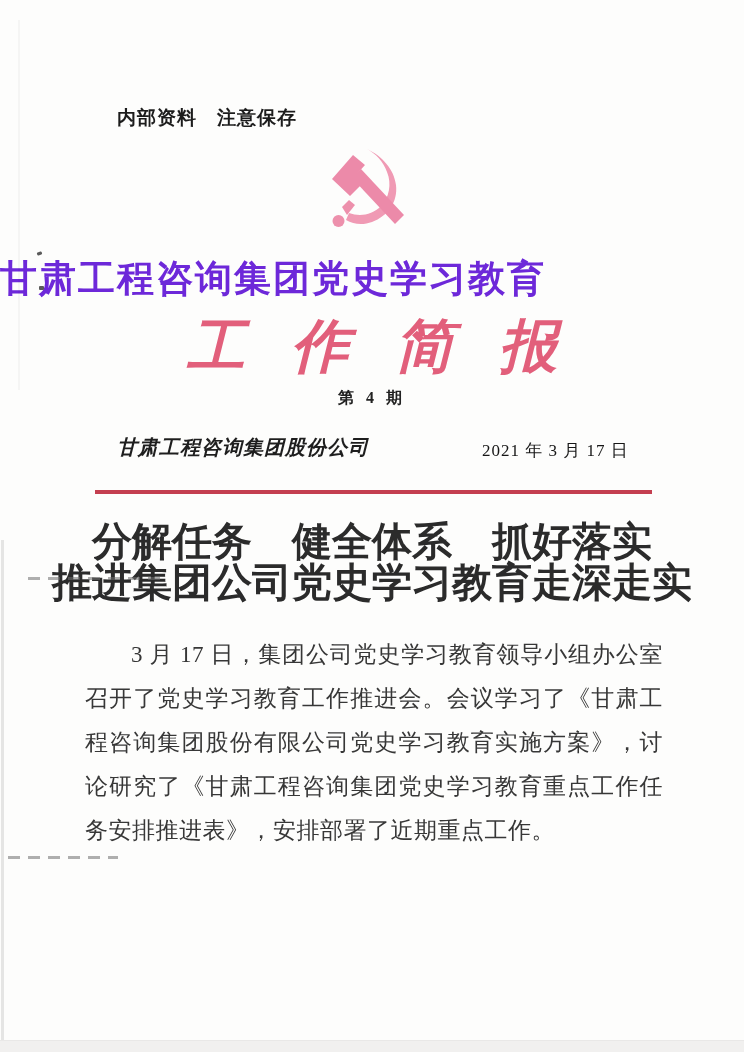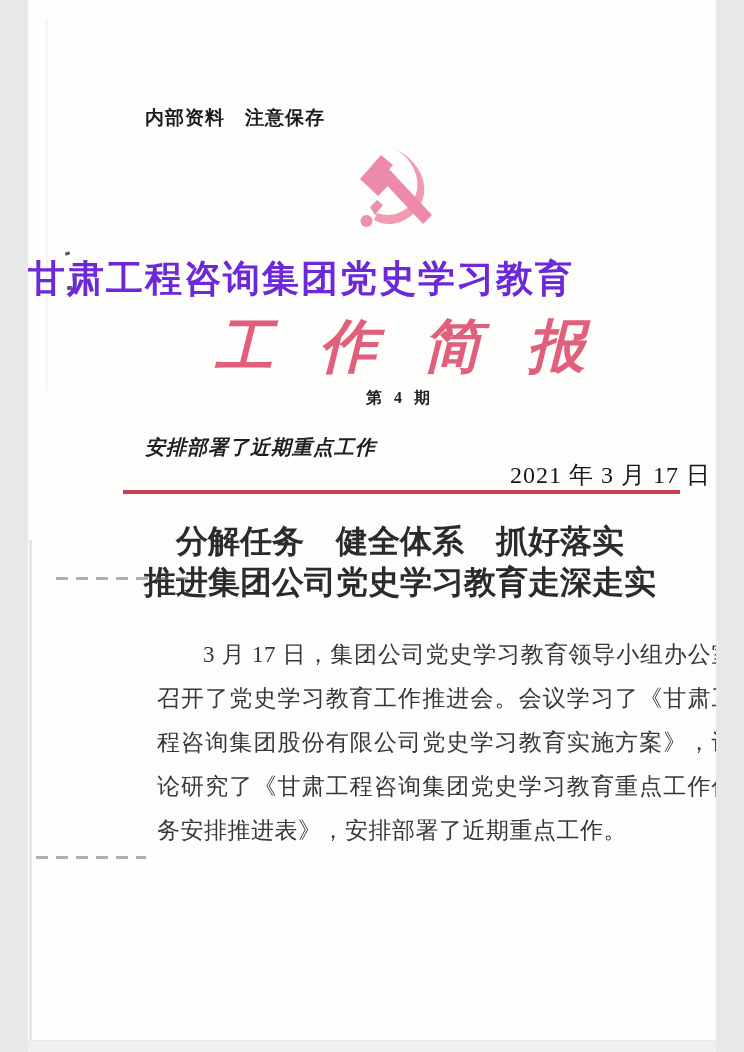--- a/index.html
+++ b/index.html
@@ -1,17 +1,17 @@
 <!DOCTYPE html>
 <html><head>
 <meta charset="utf-8">
 <style>
   html,body{margin:0;padding:0;background:#e8e8e8;}
   .page{
-    position:relative;width:688px;height:1052px;margin:0 auto;
+    position:relative;width:744px;height:1052px;margin:0 auto;
     background:#fdfdfc;overflow:hidden;
     font-family:"Liberation Serif",serif;
   }
   
   .classification{
     position:absolute;left:117px;top:105px;
     font-family:"Liberation Sans",sans-serif;font-weight:bold;
     font-size:19px;letter-spacing:1px;color:#1c1c1c;white-space:pre;
   }
   .emblem{position:absolute;left:331px;top:149px;width:74px;height:82px;opacity:.92;}
@@ -27,35 +27,34 @@
   .issue{
     position:absolute;left:0;top:388px;width:744px;text-align:center;
     font-weight:bold;font-size:16px;letter-spacing:4px;color:#222;
   }
   .publisher{
     position:absolute;left:117px;top:434px;
     font-weight:bold;font-style:italic;font-size:20px;line-height:27px;
     letter-spacing:1px;color:#1e1e1e;
   }
   .pub-date{
-    position:absolute;left:482px;top:459px;
-    font-size:24px;letter-spacing:1px;color:#161616;white-space:pre;
+    position:absolute;left:482px;top:439px;
+    font-size:17px;letter-spacing:1px;color:#161616;white-space:pre;
   }
   .red-rule{position:absolute;left:95px;top:490px;width:557px;height:4px;background:#c43f50;}
   
   .headline{
     position:absolute;left:0;top:521px;width:744px;margin:0;text-align:center;
     font-family:"Liberation Sans",sans-serif;font-weight:bold;
-    font-size:32px;line-height:41px;color:#2b2b2b;white-space:pre-line;
+    font-size:40px;line-height:41px;color:#2b2b2b;white-space:pre-line;
   }
   .body-text{
     position:absolute;left:85px;top:633px;width:578px;
     font-size:23px;line-height:44px;text-align:justify;color:#373737;
     letter-spacing:.5px;
-    margin-left:44px;
   }
   .body-text p{margin:0;text-indent:2em;}
   
   .speck{position:absolute;background:#5a5a5a;border-radius:1px;}
   .speck-1{left:37px;top:252px;width:5px;height:3px;transform:rotate(-20deg);}
   .speck-2{left:39px;top:286px;width:5px;height:4px;}
   .smudge{
     position:absolute;height:3px;
     background:repeating-linear-gradient(90deg,
       rgba(110,110,110,.55) 0 12px, rgba(110,110,110,0) 12px 20px);
@@ -87,21 +86,21 @@
 
       <path fill="#eb81a2" d="M21,29 L30,20 L73,66 L64,75 Z"></path>
     </svg>
   </div>
 
   <div class="masthead-org">甘肃工程咨询集团党史学习教育</div>
   <div class="masthead-title">工作简报</div>
   <div class="issue">第 4 期</div>
 
   <div class="publisher">
-    <div>安排部署了近期重点工作</div>
+    <div>甘肃工程咨询集团股份公司</div>
   </div>
   <div class="pub-date">2021 年 3 月 17 日</div>
 
   <div class="red-rule"></div>
 
   <h1 class="headline">分解任务　健全体系　抓好落实
 推进集团公司党史学习教育走深走实</h1>
 
   <div class="body-text">
     <p>3 月 17 日，集团公司党史学习教育领导小组办公室召开了党史学习教育工作推进会。会议学习了《甘肃工程咨询集团股份有限公司党史学习教育实施方案》，讨论研究了《甘肃工程咨询集团党史学习教育重点工作任务安排推进表》，安排部署了近期重点工作。</p>

